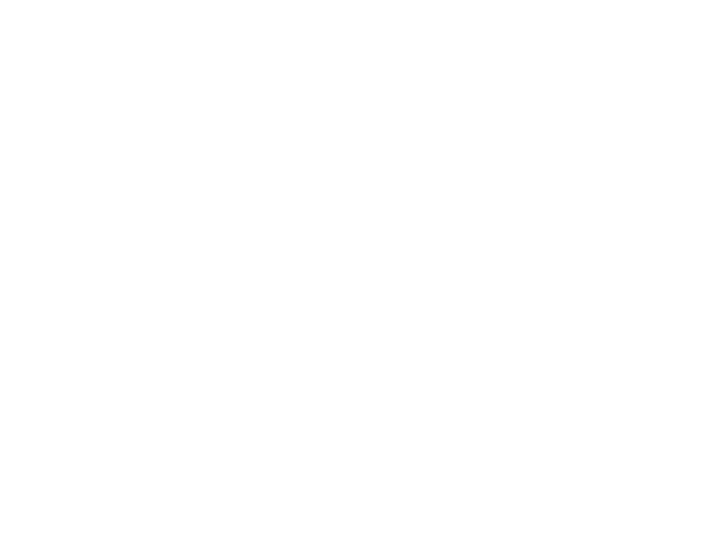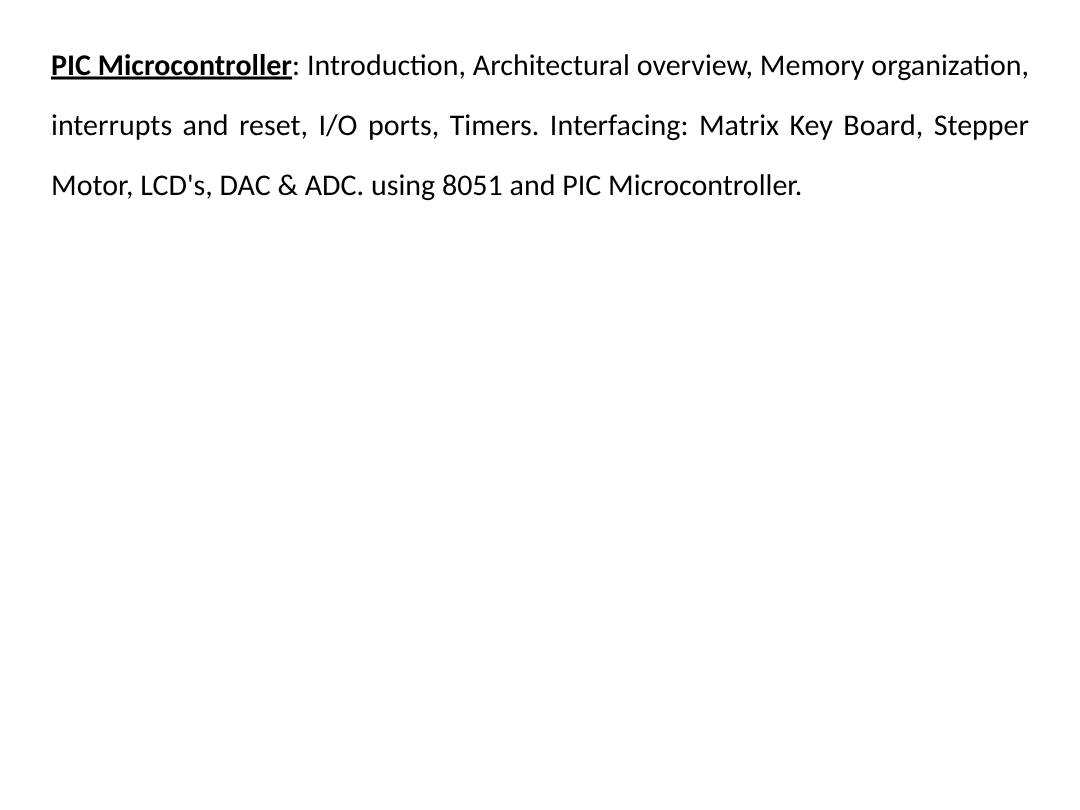--- a/index.html
+++ b/index.html
@@ -33,16 +33,13 @@
     }
     .topic-label {
       font-weight: 700;
       text-decoration: underline;
     }
   </style>
 </head>
 <body>
 
 <div class="slide">
-  <p class="body-text">
-    <span class="topic-label">PIC Microcontroller</span><span>: Introduction, Architectural overview, Memory organization, interrupts and reset, I/O ports, Timers. Interfacing: Matrix Key Board, Stepper Motor, LCD's, DAC &amp; ADC. using 8051 and PIC Microcontroller.</span>
-  </p>
 </div>
 
 </body></html>

